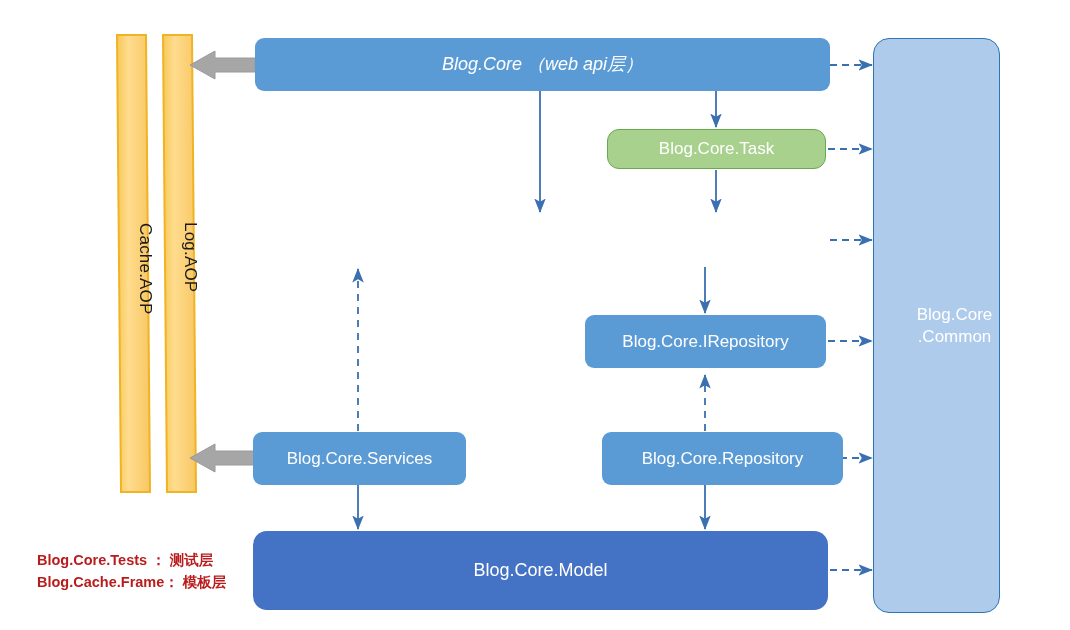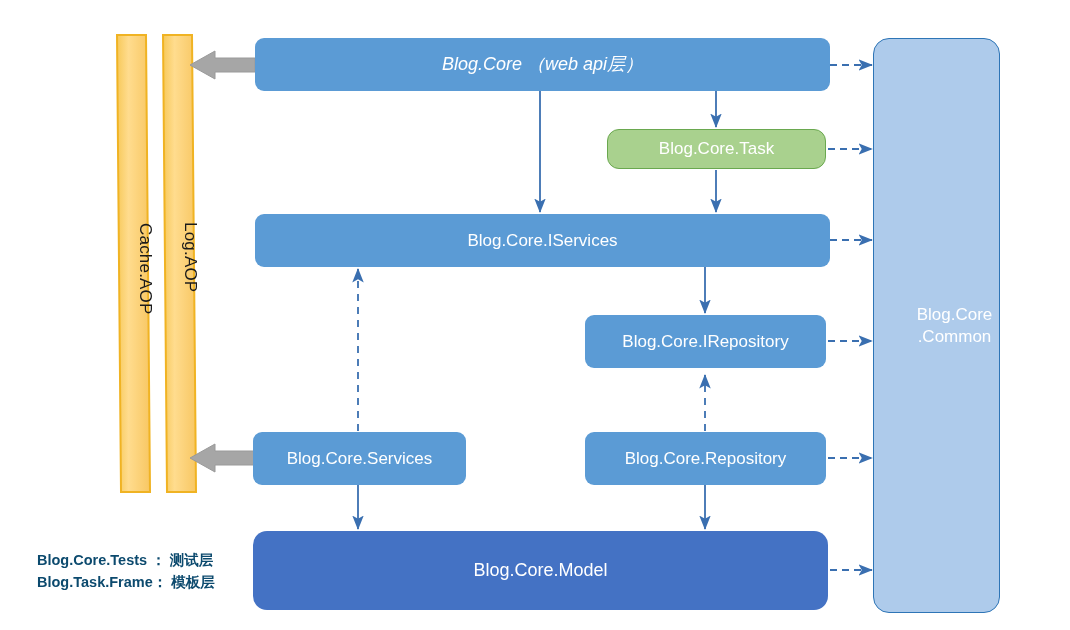--- a/index.html
+++ b/index.html
@@ -51,21 +51,21 @@
   }
   .node-lightblue {
     background: #aecbeb;
     border: 1.5px solid #2e75b6;
     border-radius: 16px;
     color: #ffffff;
     padding-left: 36px;
   }
   .legend {
     position: absolute;
-    color: #0c4a6e;
+    color: #b91c1c;
     font-size: 14.5px;
     line-height: 1.55;
     white-space: pre;
     font-weight: 600;
   }
   .aop-label {
     position: absolute;
     color: #1a1a1a;
     font-size: 17px;
     white-space: nowrap;
@@ -131,29 +131,28 @@
     <line x1="830" y1="570" x2="872" y2="570" stroke="#3a6fb0" stroke-width="1.8" stroke-dasharray="7 5" marker-end="url(#arrowBlue)"></line>
   </svg>
 
   <div class="aop-label" style="left:85px; top:273px; width:120px;">Cache.AOP</div>
   <div class="aop-label" style="left:140px; top:262px; width:100px;">Log.AOP</div>
 
   <div class="node node-blue" style="left:255px; top:38px; width:575px; height:53px; font-size:18px;font-style:italic;">Blog.Core （web api层）</div>
 
   <div class="node node-green" style="left:607px; top:129px; width:219px; height:40px; font-size:17px;border-radius:12px;">Blog.Core.Task</div>
 
-  <div class="node node-blue" style="left:255px; top:214px; width:575px; height:53px; font-size:17px;">Blog.Core.IServices</div>
 
   <div class="node node-blue" style="left:585px; top:315px; width:241px; height:53px; font-size:17px;">Blog.Core.IRepository</div>
 
   <div class="node node-blue" style="left:253px; top:432px; width:213px; height:53px; font-size:17px;">Blog.Core.Services</div>
 
-  <div class="node node-blue" style="left:585px; top:432px; width:241px; height:53px; font-size:17px;">Blog.Core.Repository</div>
+  <div class="node node-blue" style="left:602px; top:432px; width:241px; height:53px; font-size:17px;">Blog.Core.Repository</div>
 
   <div class="node node-darkblue" style="left:253px; top:531px; width:575px; height:79px; font-size:18px;text-align:right;">Blog.Core.Model</div>
 
   <div class="node node-lightblue" style="left:873px; top:38px; width:127px; height:575px; font-size:17px;">Blog.Core
 .Common</div>
 
   <div class="legend" style="left:37px; top:549px;">Blog.Core.Tests ： 测试层</div>
-  <div class="legend" style="left:37px; top:571px;">Blog.Task.Frame： 模板层</div>
+  <div class="legend" style="left:37px; top:571px;">Blog.Cache.Frame： 模板层</div>
 
 </div>
 
 </body></html>

